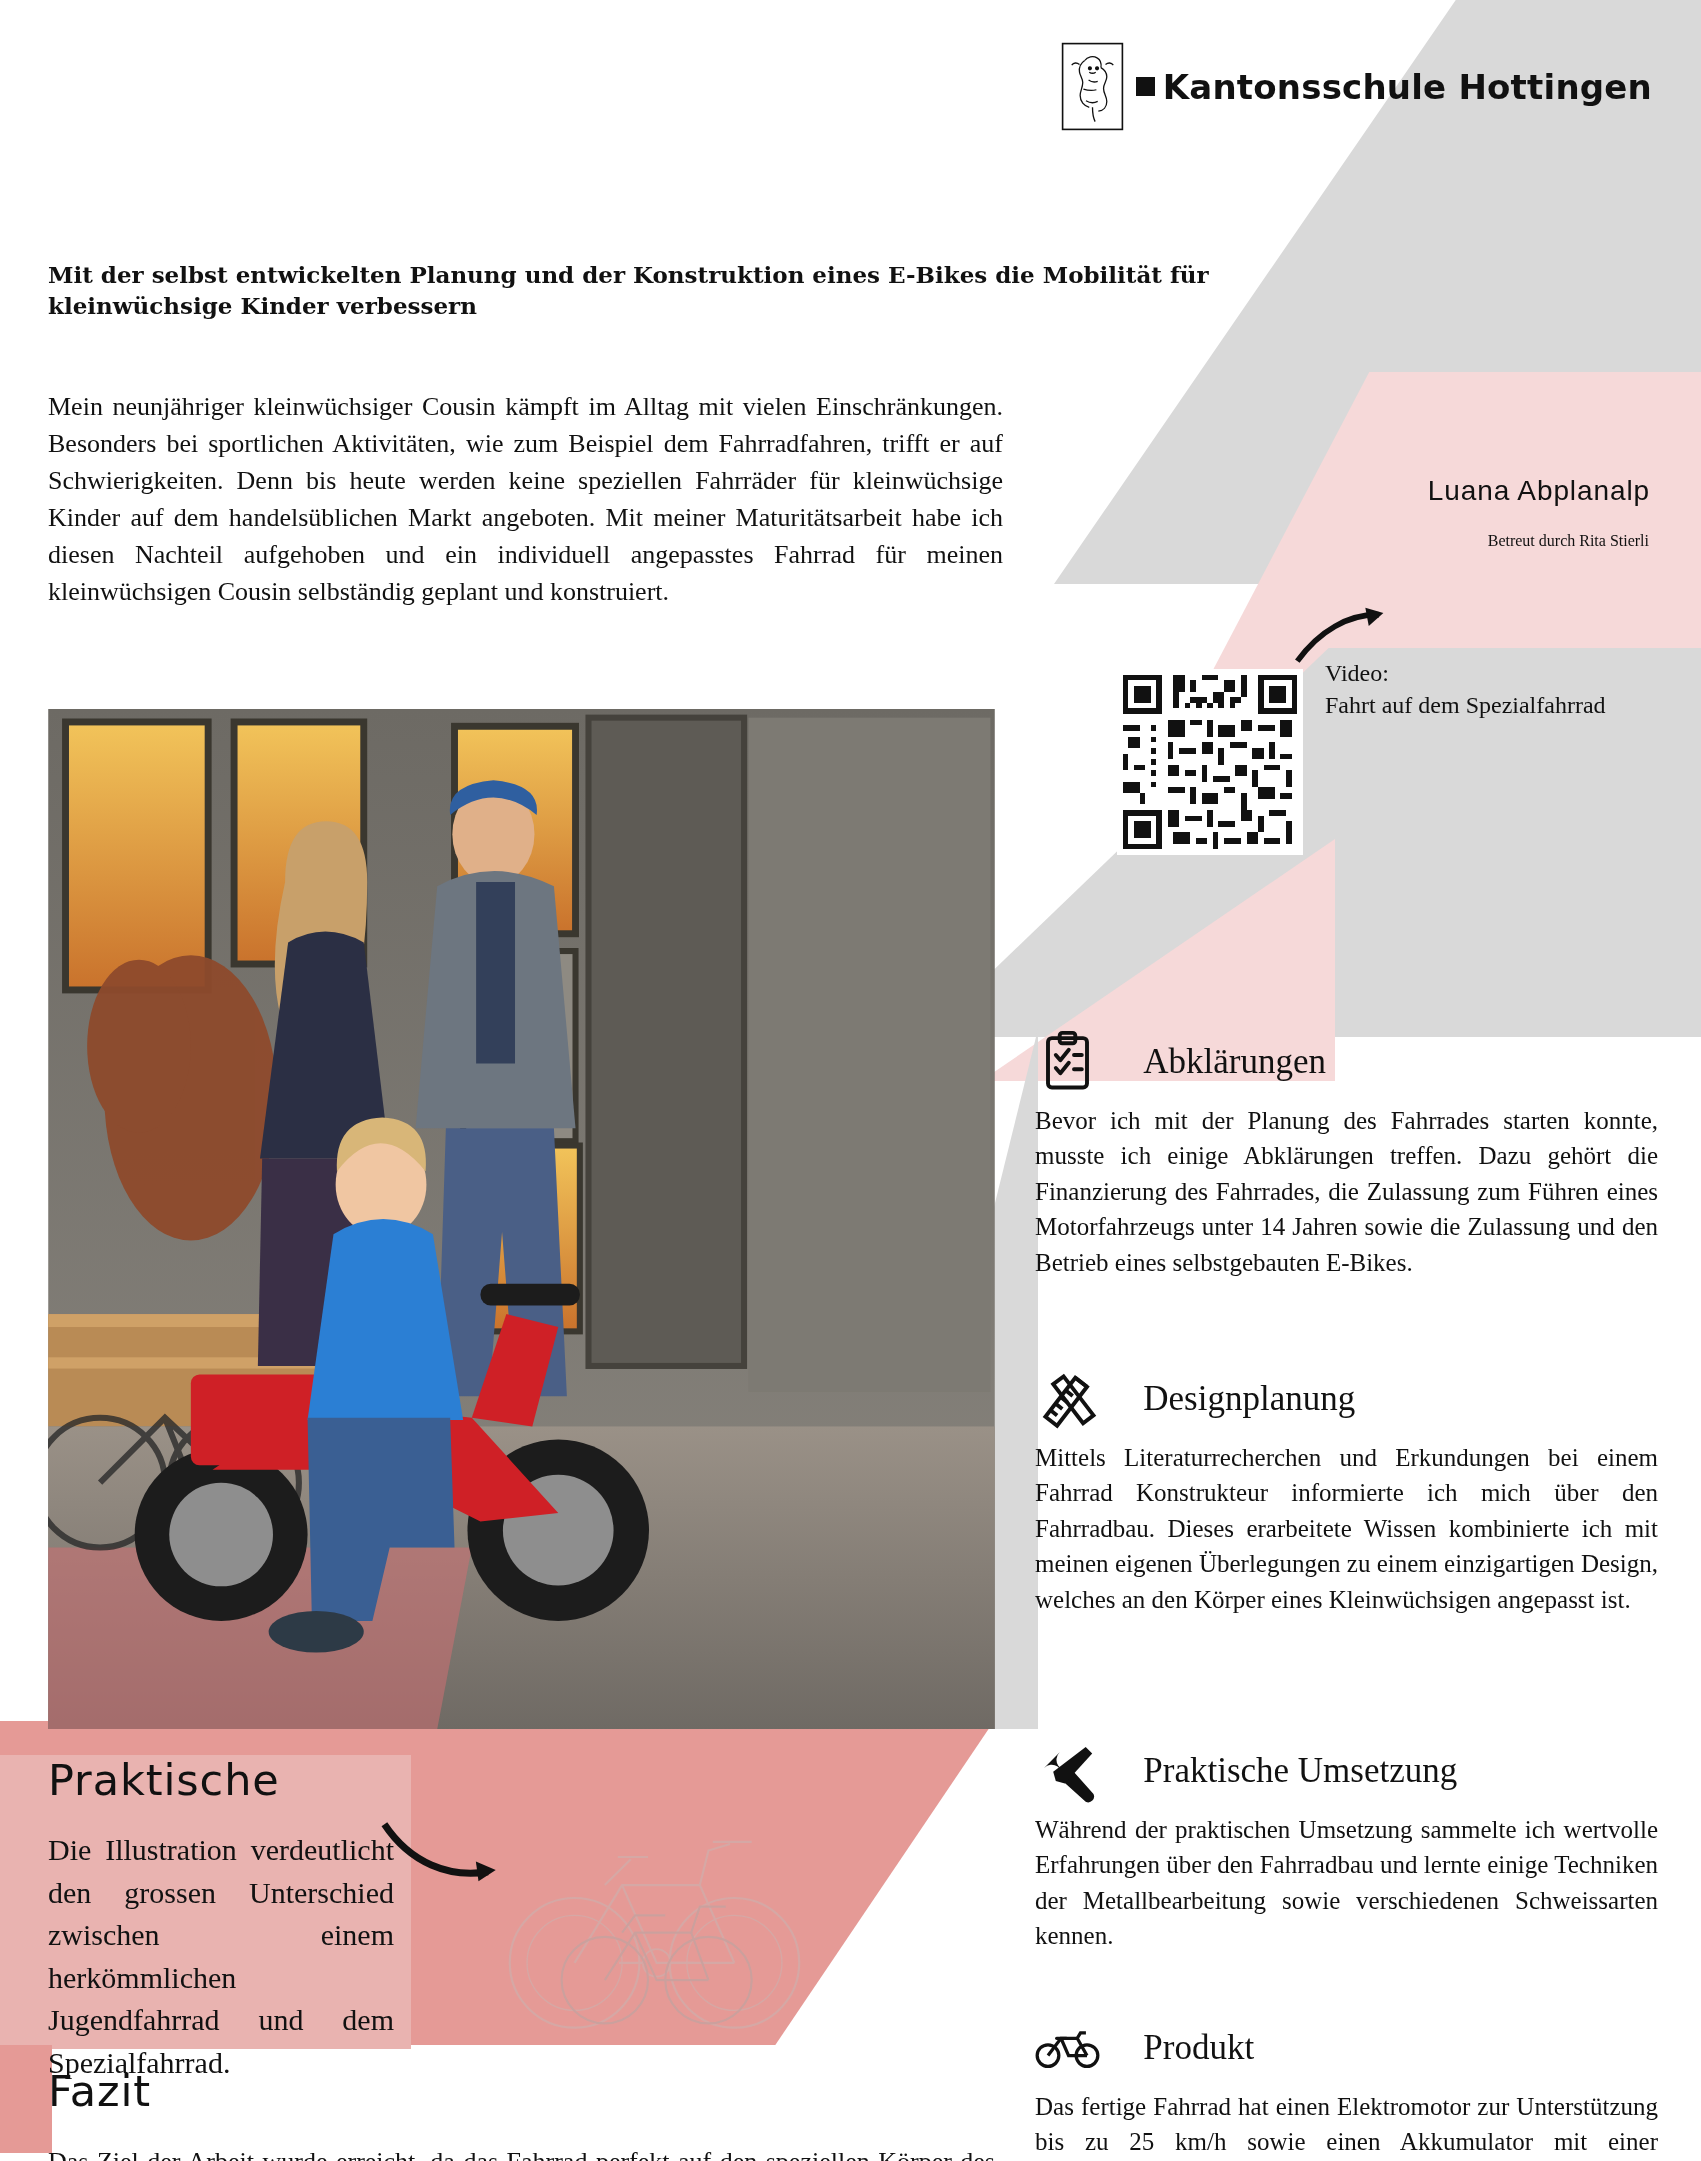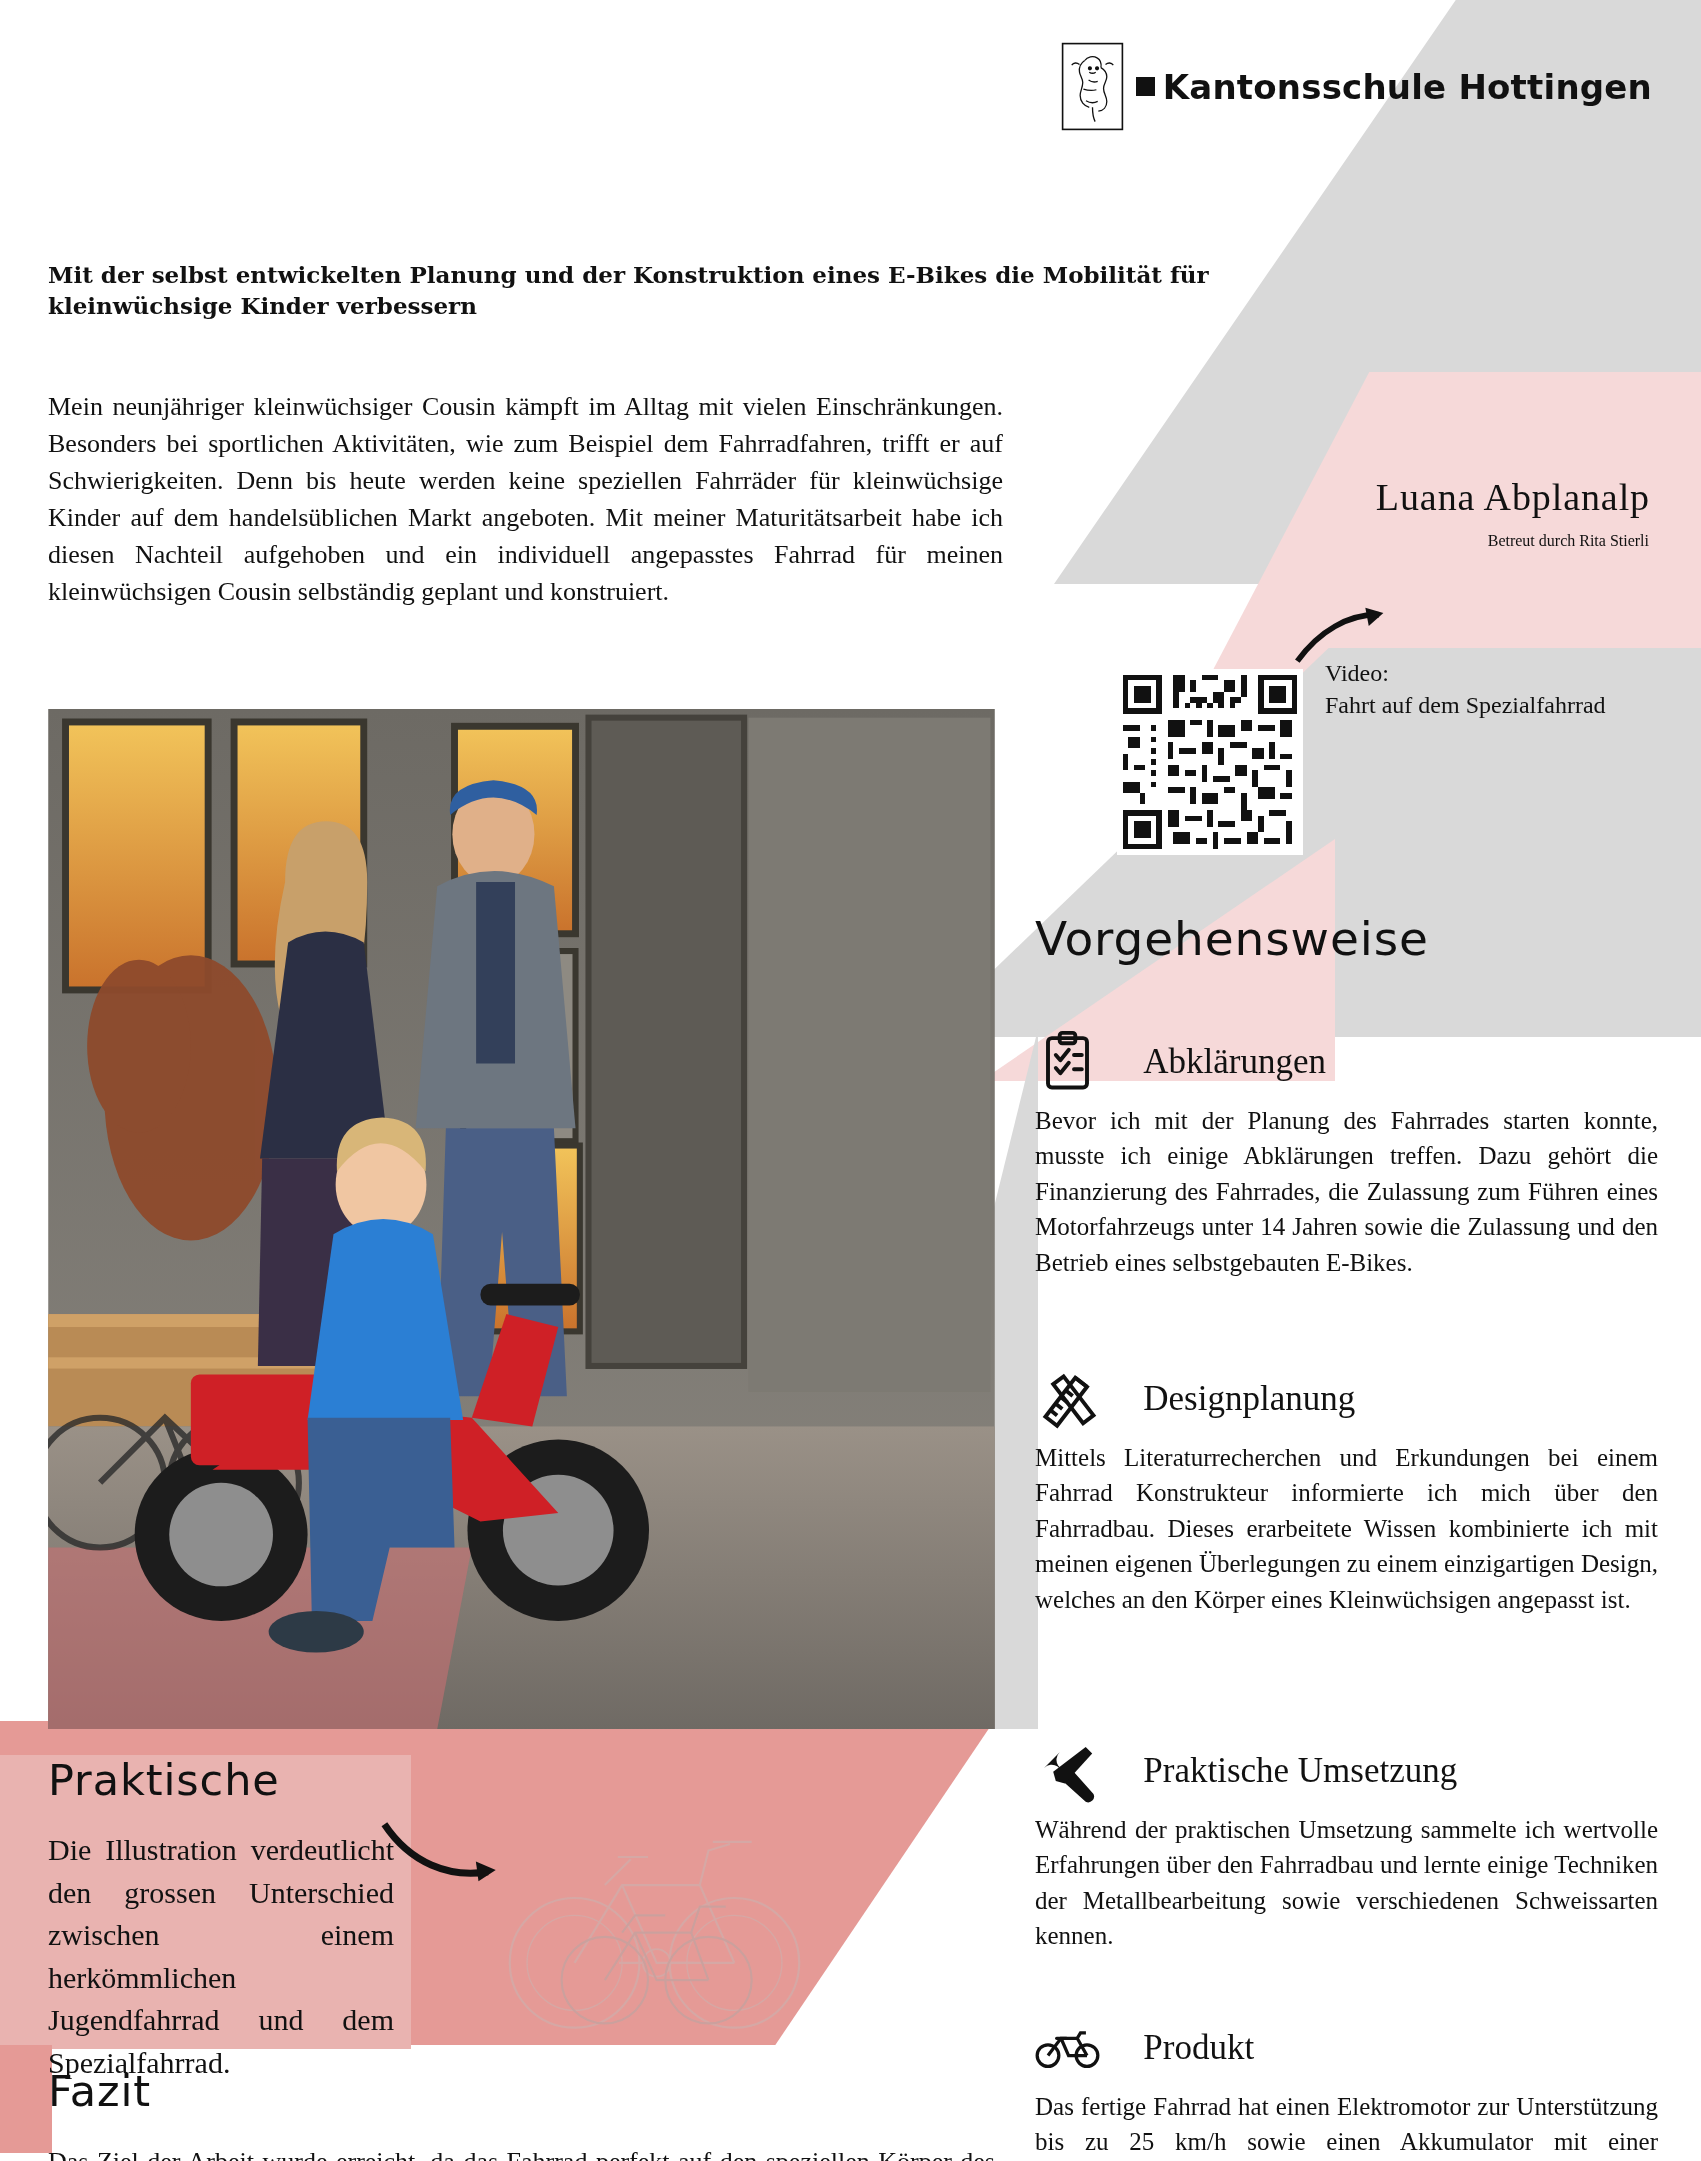--- a/index.html
+++ b/index.html
@@ -130,22 +130,22 @@
     line-height: 1.42;
     text-align: justify;
     color: #111;
     hyphens: manual;
   }
 
   
   .author-name {
     position: absolute;
     top: 475px; right: 52px;
-    font-family: Liberation Serif, serif;
-    font-size: 38px;
+    font-family: Liberation Sans, sans-serif;
+    font-size: 28px;
     letter-spacing: 0.9px;
     color: #111;
     text-align: right;
     white-space: nowrap;
   }
   .author-sup {
     position: absolute;
     top: 532px; right: 53px;
     font-size: 16px;
     color: #111;
@@ -466,21 +466,20 @@
       <g>
         <ellipse cx="770" cy="1100" rx="105" ry="120" fill="#f0c6a2"></ellipse>
         <path d="M668 1070 q100 -130 205 0 q10 -120 -100 -125 q-112 5 -105 125z" fill="#d8b678"></path>
         <path d="M660 1215 q115 -70 230 0 l70 430 l-360 0z" fill="#2b7fd4"></path>
         <path d="M600 1640 l330 0 l10 300 l-150 0 l-40 170 l-140 0 z" fill="#3a5f93"></path>
         <ellipse cx="620" cy="2135" rx="110" ry="48" fill="#2d3a46"></ellipse>
       </g>
     </svg>
   </div>
 
-  <div class="vorgehen-title">Vorgehensweise</div>
 
   <div class="step" id="step0">
     <div class="head">
       <span class="icon">
         <svg viewBox="0 0 100 100" width="65" height="65">
           <rect x="20" y="14" width="60" height="76" rx="6" fill="none" stroke="#111" stroke-width="6"></rect>
           <rect x="38" y="6" width="24" height="16" rx="4" fill="none" stroke="#111" stroke-width="6"></rect>
           <path d="M32 40 l7 8 l13 -16" fill="none" stroke="#111" stroke-width="6" stroke-linecap="round" stroke-linejoin="round"></path>
           <path d="M32 60 l7 8 l13 -16" fill="none" stroke="#111" stroke-width="6" stroke-linecap="round" stroke-linejoin="round"></path>
           <path d="M60 40 h12 M60 62 h12" stroke="#111" stroke-width="6" stroke-linecap="round"></path>

